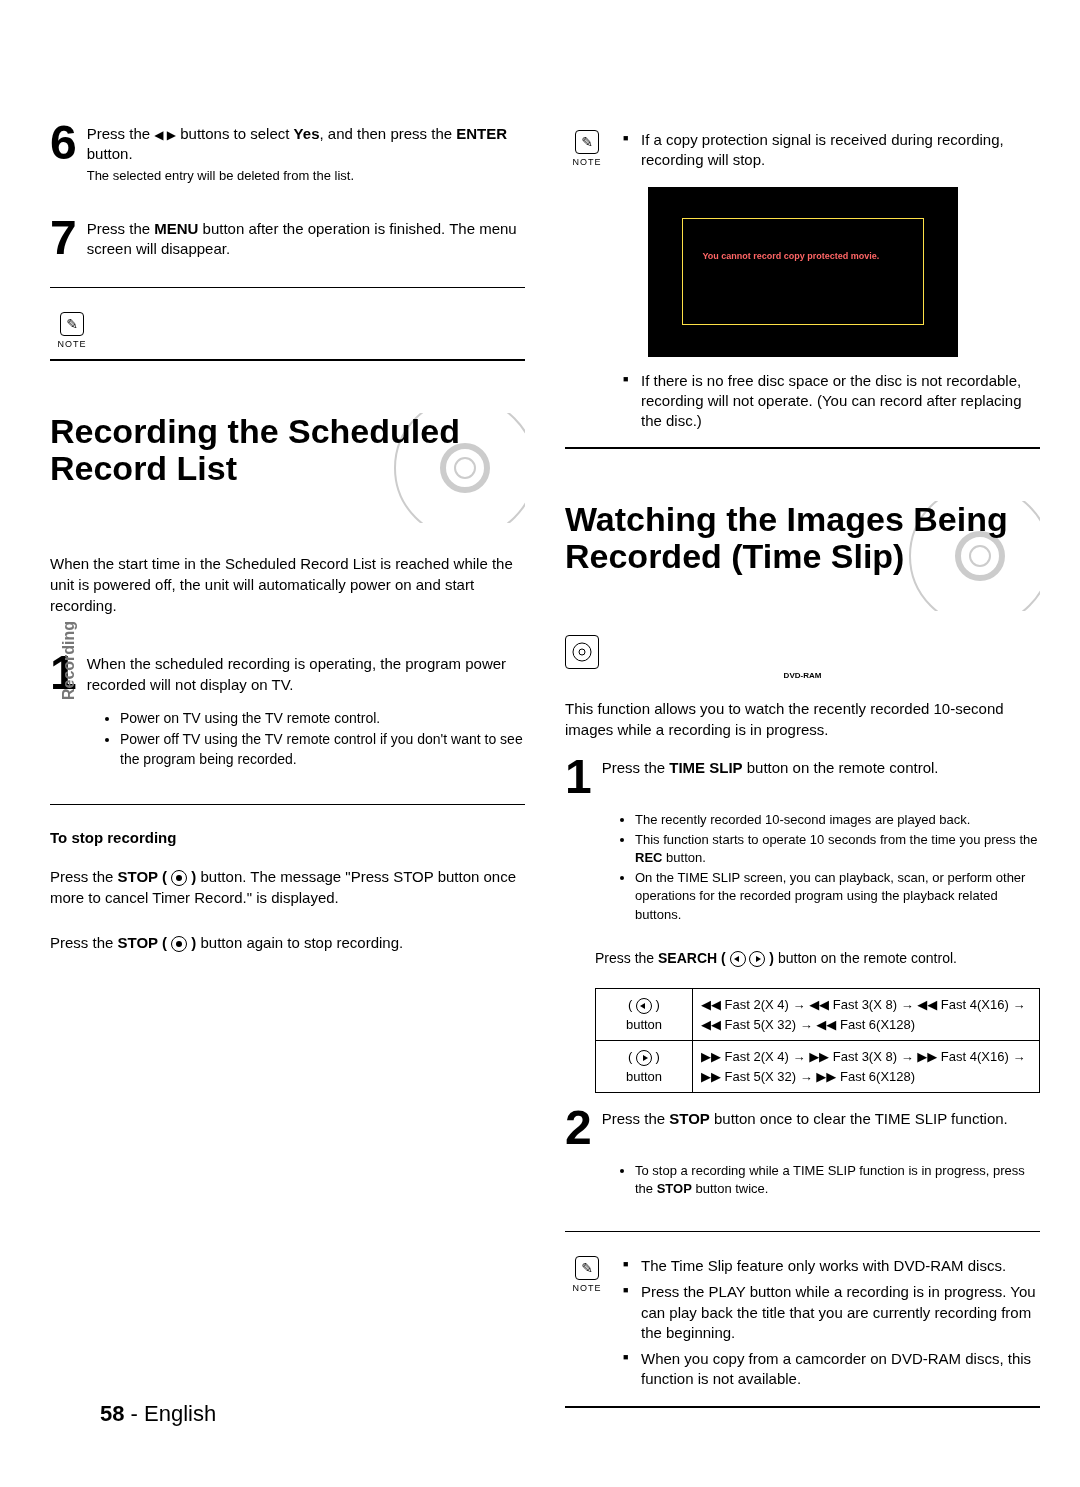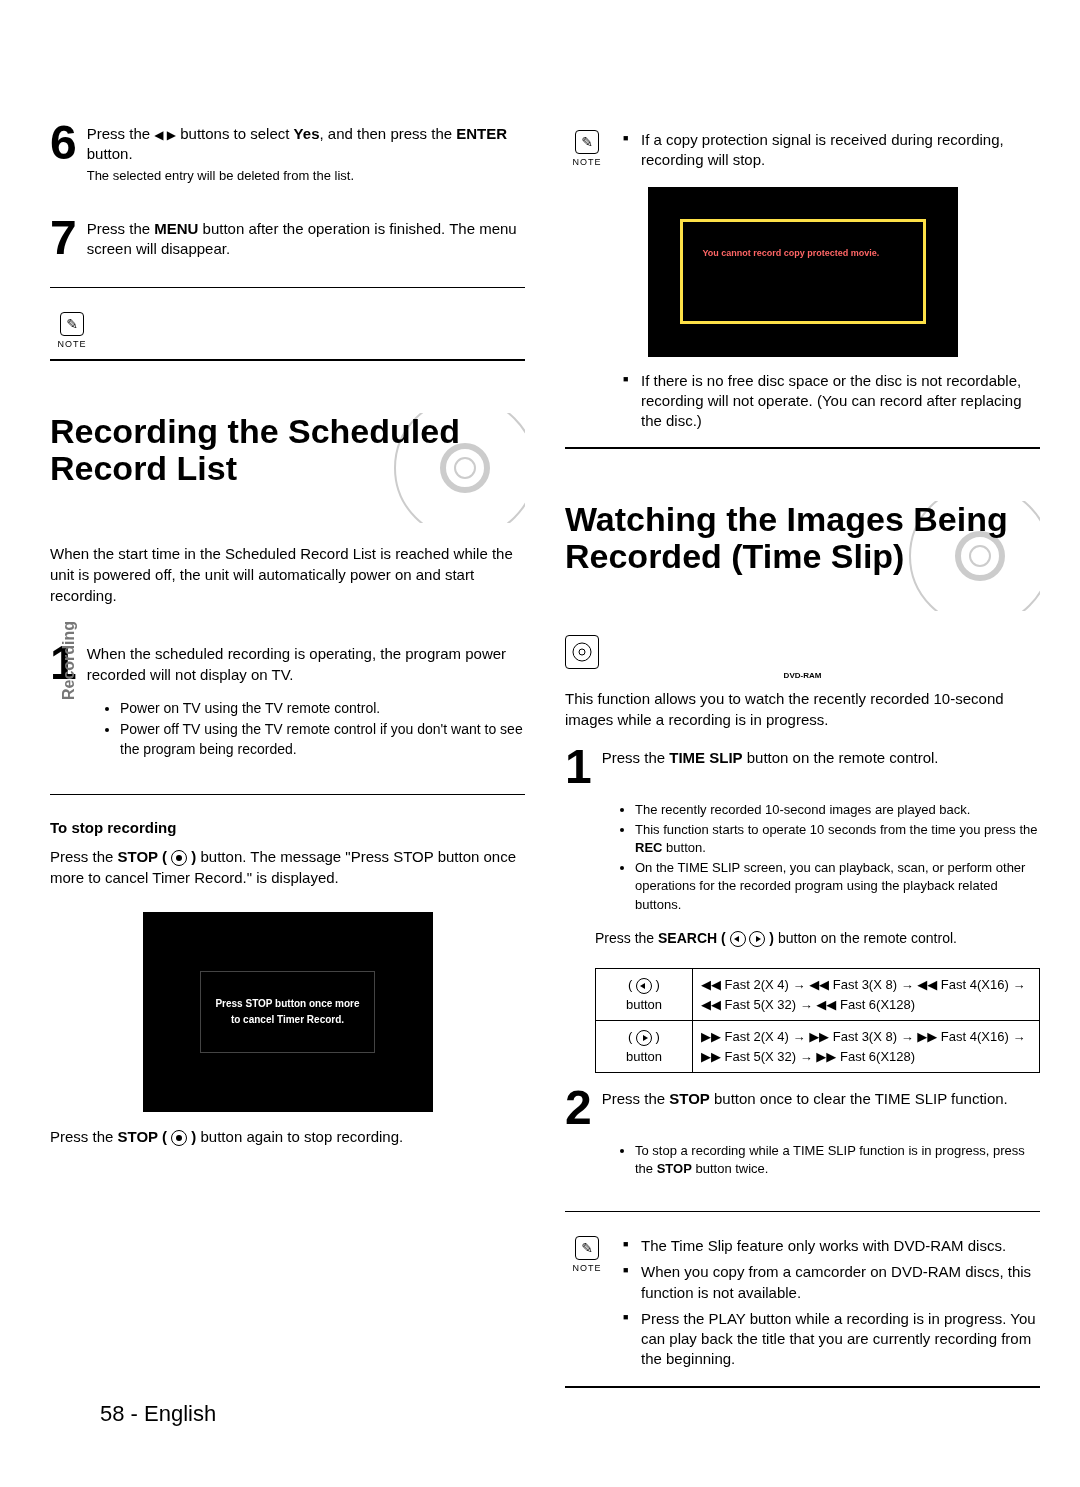--- a/index.html
+++ b/index.html
@@ -17,37 +17,37 @@
   .note-icon-wrap{display:flex;flex-direction:column;align-items:center;width:44px;text-align:center;margin-right:14px}
   .note-icon{border:1.5px solid #000;border-radius:4px;width:22px;height:22px;display:flex;align-items:center;justify-content:center;font-size:14px}
   .note-lbl{font-size:9px;letter-spacing:1px;margin-top:3px}
   .note-list{flex:1;font-size:15px;line-height:1.35;list-style:none;padding:0;margin:0}
   .note-list li{position:relative;padding-left:18px;margin-bottom:6px}
   .note-list li:before{content:"■";position:absolute;left:0;top:2px;font-size:9px}
   .heading-box{position:relative;height:110px;margin-top:40px;margin-bottom:20px}
   .disc-svg{position:absolute;right:0;top:0}
   .heading-txt{position:relative;font-size:34px;font-weight:bold;line-height:1.08;z-index:2}
   .vlabel{position:absolute;left:60px;top:700px;transform:rotate(-90deg);transform-origin:left top;font-size:16px;font-weight:bold;color:#777}
-  .body-p{font-size:15px;line-height:1.4;margin:0 0 14px 0}
+  .body-p{font-size:15px;line-height:1.4;margin:10px 0 14px 0}
   .screen{background:#000;width:290px;height:200px;margin:10px auto 14px auto;position:relative;color:#fff;font-size:10px;display:flex;align-items:center;justify-content:center}
   .screen-inner{border:1px solid #444;padding:24px 14px;text-align:center}
   .screen-line{font-weight:bold;font-size:10px;line-height:1.6}
   .sub-h{font-size:15px;font-weight:bold;margin:10px 0}
   .speed-table{border-collapse:collapse;font-size:13px;line-height:1.5;margin-top:6px;width:100%}
   .speed-table td{border:1px solid #000;padding:6px 8px;vertical-align:middle}
   .speed-table .lbl{text-align:center;width:80px}
   .circ{display:inline-block;border:1.3px solid #000;border-radius:50%;width:14px;height:14px;vertical-align:middle;position:relative}
   .circ.rw::after{content:"";position:absolute;left:3px;top:4px;border-right:5px solid #000;border-top:3px solid transparent;border-bottom:3px solid transparent}
   .circ.ff::after{content:"";position:absolute;right:3px;top:4px;border-left:5px solid #000;border-top:3px solid transparent;border-bottom:3px solid transparent}
   .circ.stop::after{content:"";position:absolute;left:4px;top:4px;width:6px;height:6px;border-radius:50%;background:#000}
   .ram-badge{float:right;text-align:center;margin:4px 0 8px 0}
   .ram-circ{width:32px;height:32px;border:1px solid #000;border-radius:4px;display:flex;align-items:center;justify-content:center}
   .ram-lbl{font-size:8px;font-weight:bold;margin-top:2px}
   .footer{position:absolute;bottom:60px;left:100px;font-size:22px}
-  .footer b{font-weight:normal}
+  .footer b{font-weight:bold}
   .arrow{font-size:12px}
   .ds{font-size:13px}
 </style>
 </head>
 <body>
 
 <div class="page">
   <span class="vlabel">Recording</span>
 
   <div class="cols">
@@ -100,47 +100,41 @@
         <li>Power off TV using the TV remote control if you don't want to see the program being recorded.</li>
       </ul>
 
       <hr class="rule">
 
       <div class="sub-h">To stop recording</div>
       <p class="body-p">
         <span>Press the </span><b>STOP ( </b><span class="circ stop"></span><b> ) </b><span>button. The message "Press STOP button once more to cancel Timer Record." is displayed.</span>
       </p>
 
-      <div class="screen">
-        <div class="screen-inner">
-          <div class="screen-line">Press STOP button once more</div>
-          <div class="screen-line">to cancel Timer Record.</div>
-        </div>
-      </div>
 
       <p class="body-p">
         <span>Press the </span><b>STOP ( </b><span class="circ stop"></span><b> ) </b><span>button again to stop recording.</span>
       </p>
 
     </div>
 
     <div class="col">
 
       <div class="note-block">
         <div class="note-icon-wrap">
           <div class="note-icon">✎</div>
           <div class="note-lbl">NOTE</div>
         </div>
         <ul class="note-list">
           <li>If a copy protection signal is received during recording, recording will stop.</li>
         </ul>
       </div>
 
       <div class="screen" style="height:170px;width:310px">
-        <div style="border:3px solid #fde047;padding:24px 20px 60px 20px;width:200px">
+        <div style="border:1px solid #fde047;padding:30px 20px 60px 20px;width:200px">
           <div class="screen-line" style="font-size:9px;color:#f66">You cannot record copy protected movie.</div>
         </div>
       </div>
 
       <ul class="note-list" style="margin-left:58px">
         <li>If there is no free disc space or the disc is not recordable, recording will not operate. (You can record after replacing the disc.)</li>
       </ul>
 
       <hr class="rule-thick">
 
@@ -206,22 +200,22 @@
 
       <hr class="rule">
 
       <div class="note-block">
         <div class="note-icon-wrap">
           <div class="note-icon">✎</div>
           <div class="note-lbl">NOTE</div>
         </div>
         <ul class="note-list">
           <li>The Time Slip feature only works with DVD-RAM discs.</li>
+          <li>Press the PLAY button while a recording is in progress. You can play back the title that you are currently recording from the beginning.</li>
           <li>When you copy from a camcorder on DVD-RAM discs, this function is not available.</li>
-          <li>Press the PLAY button while a recording is in progress. You can play back the title that you are currently recording from the beginning.</li>
         </ul>
       </div>
 
       <hr class="rule-thick">
 
     </div>
   </div>
 
   <div class="footer">
     <b>58</b><span> - English</span>

